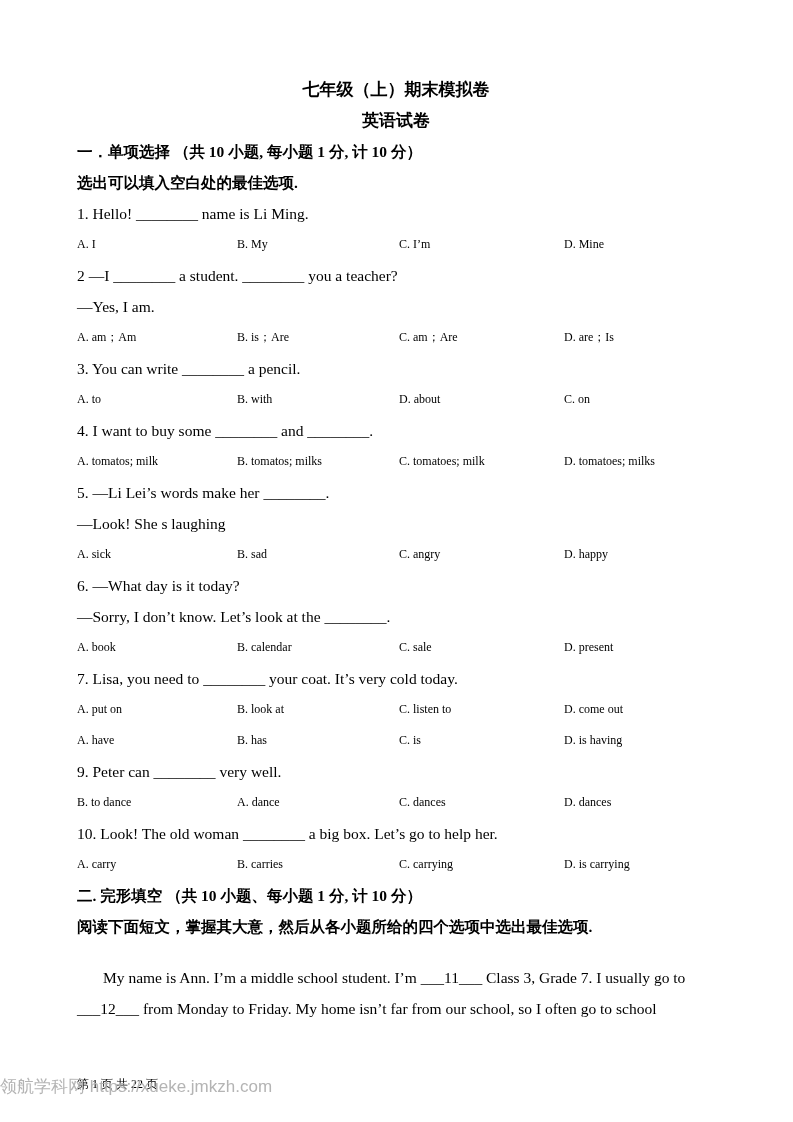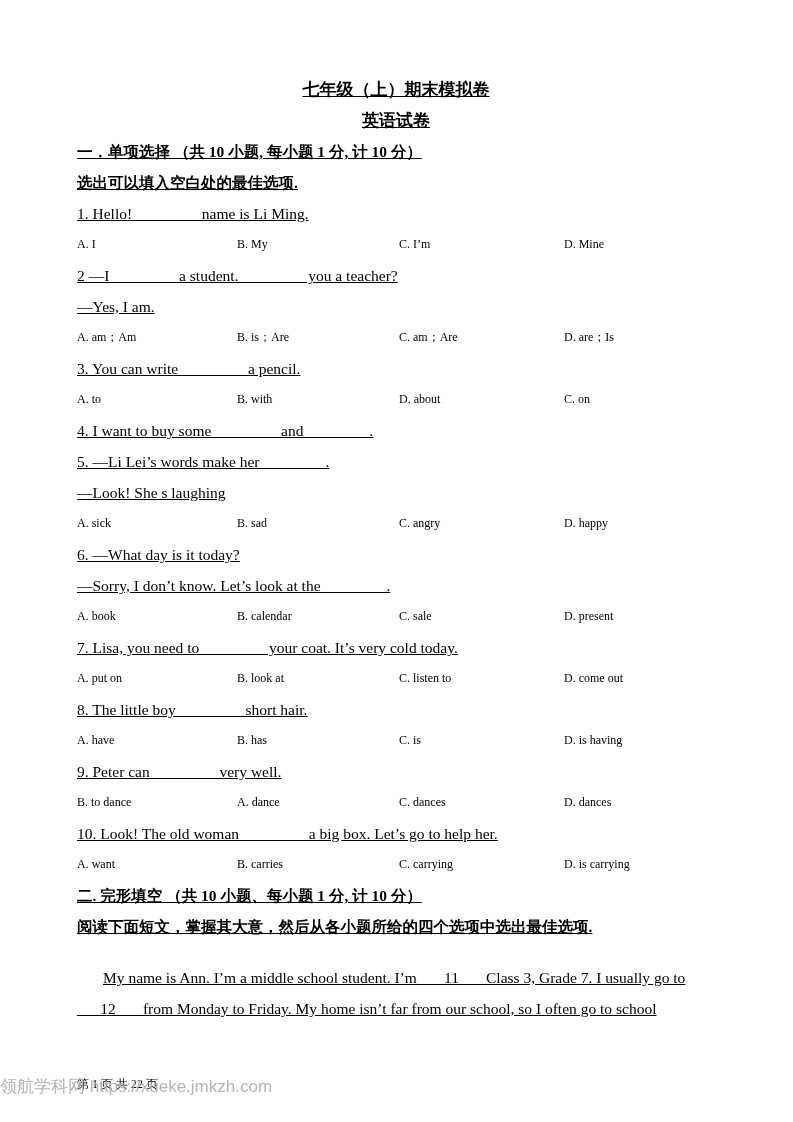--- a/index.html
+++ b/index.html
@@ -14,21 +14,20 @@
     position: relative;
     width: 793px; height: 1122px;
     padding: 74px 78px 0 77px;
     overflow: hidden;
     background: #ffffff;
   }
   .line {
     font-size: 15.5px;
     line-height: 31px;
     white-space: pre-wrap;
-    text-decoration: underline;
   }
   .center { text-align: center; }
   .bold { font-weight: bold; }
   .title-line { font-size: 17px; }
   .options {
     display: grid;
     grid-template-columns: 160px 162px 165px 1fr;
     font-size: 12px;
     line-height: 31px;
   }
@@ -86,20 +85,26 @@
     <div class="options">
       <span>A. to</span>
       <span>B. with</span>
       <span>D. about</span>
       <span>C. on</span>
     </div>
   </div>
 
   <div>
     <div class="line">4. I want to buy some ________ and ________.</div>
+    <div class="options">
+      <span>A. tomatos; milk</span>
+      <span>B. tomatos; milks</span>
+      <span>C. tomatoes; milk</span>
+      <span>D. tomatoes; milks</span>
+    </div>
   </div>
 
   <div>
     <div class="line">5. —Li Lei’s words make her ________.</div>
     <div class="line">—Look! She s laughing</div>
     <div class="options">
       <span>A. sick</span>
       <span>B. sad</span>
       <span>C. angry</span>
       <span>D. happy</span>
@@ -121,21 +126,20 @@
     <div class="line">7. Lisa, you need to ________ your coat. It’s very cold today.</div>
     <div class="options">
       <span>A. put on</span>
       <span>B. look at</span>
       <span>C. listen to</span>
       <span>D. come out</span>
     </div>
   </div>
 
   <div>
-    <div class="line">8. The little boy ________ short hair.</div>
     <div class="options">
       <span>A. have</span>
       <span>B. has</span>
       <span>C. is</span>
       <span>D. is having</span>
     </div>
   </div>
 
   <div>
     <div class="line">9. Peter can ________ very well.</div>
@@ -143,21 +147,21 @@
       <span>B. to dance</span>
       <span>A. dance</span>
       <span>C. dances</span>
       <span>D. dances</span>
     </div>
   </div>
 
   <div>
     <div class="line">10. Look! The old woman ________ a big box. Let’s go to help her.</div>
     <div class="options">
-      <span>A. want</span>
+      <span>A. carry</span>
       <span>B. carries</span>
       <span>C. carrying</span>
       <span>D. is carrying</span>
     </div>
   </div>
 
   <div class="line bold">二. 完形填空 （共 10 小题、每小题 1 分, 计 10 分）</div>
   <div class="line bold">阅读下面短文，掌握其大意，然后从各小题所给的四个选项中选出最佳选项.</div>
 
   <div class="line indent">My name is Ann. I’m a middle school student. I’m ___11___ Class 3, Grade 7. I usually go to</div>

